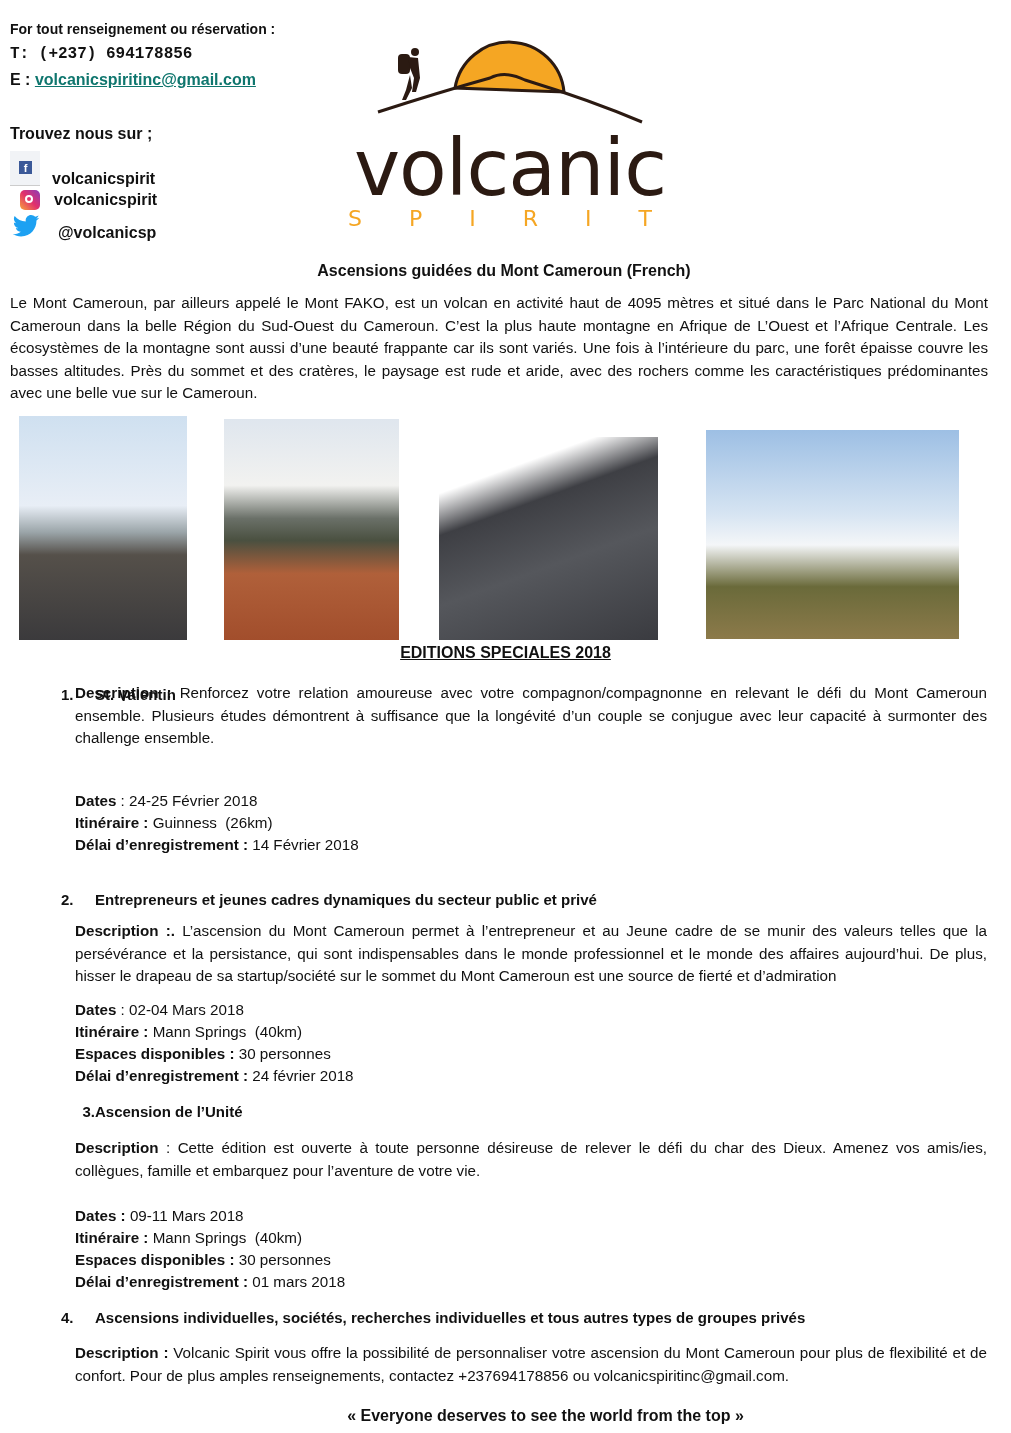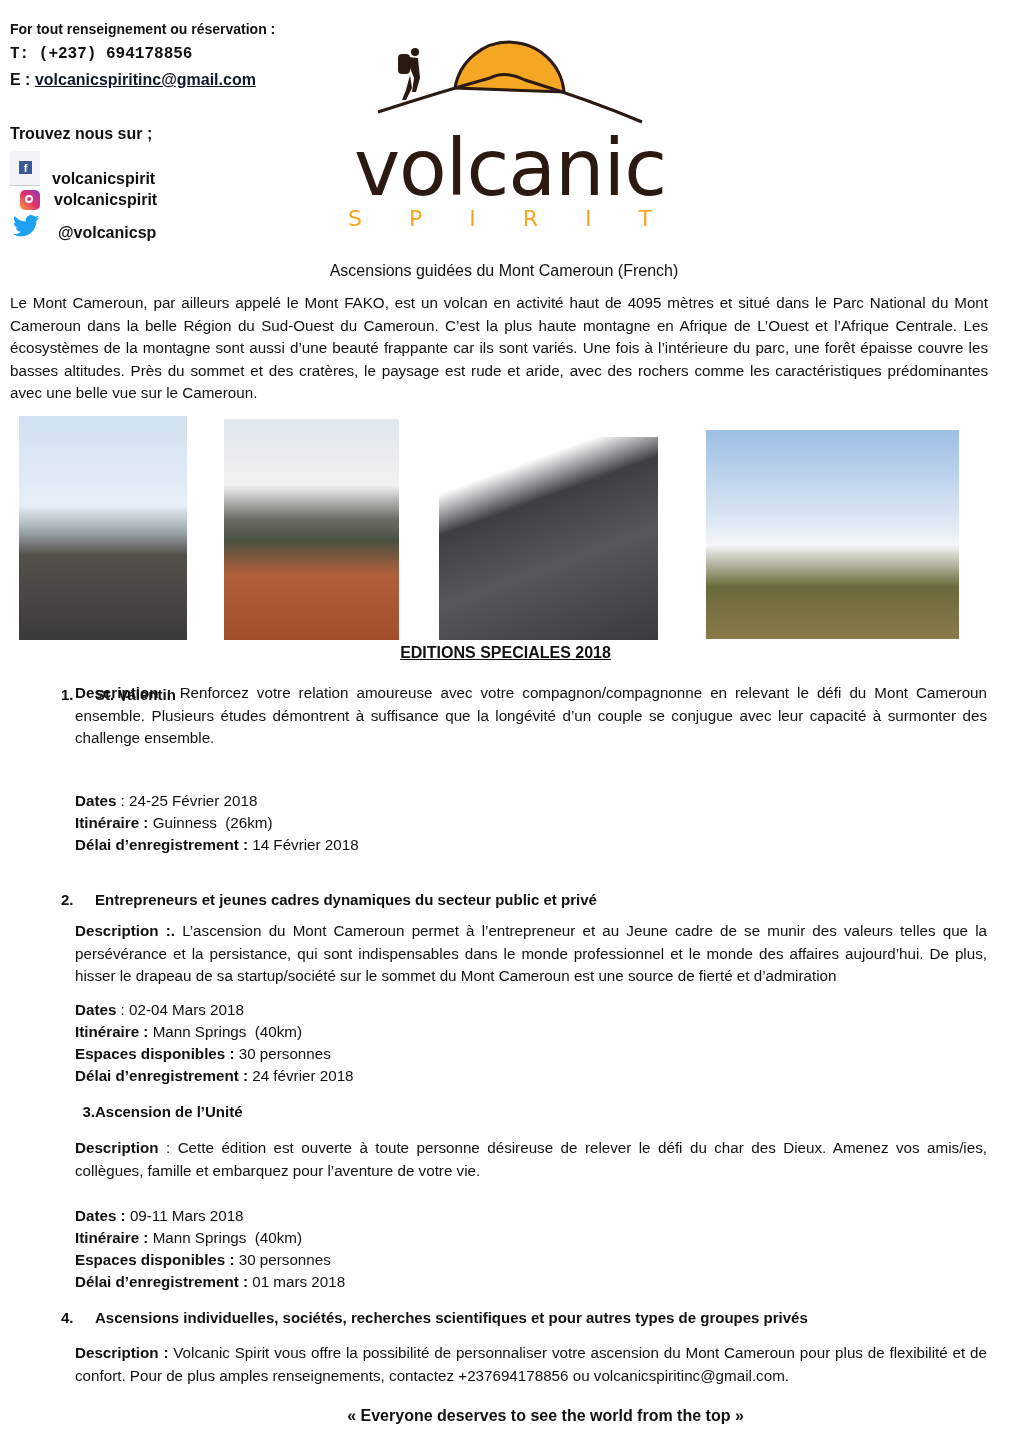--- a/index.html
+++ b/index.html
@@ -7,35 +7,35 @@
     width: 1011px; height: 1433px; position: relative; overflow: hidden;
     font-family: "Liberation Sans Narrow", "Liberation Sans", sans-serif;
     color: #111;
     font-size: 15px;
   }
   .abs { position: absolute; }
   .contact-line { font-family: "Liberation Sans", sans-serif; font-weight: bold; }
   .c1 { left: 10px; top: 21px; font-size: 14px; }
   .c2 { left: 10px; top: 45px; font-size: 16px; font-family: Liberation Mono, monospace; }
   .c3 { left: 10px; top: 71px; font-size: 16px; }
-  .c3 a { color: #0f172a; text-decoration: underline; }
+  .c3 a { color: #0f766e; text-decoration: underline; }
   .c4 { left: 10px; top: 125px; font-size: 16px; }
   .social { left: 10px; font-size: 16px; font-weight: bold; font-family: "Liberation Sans", sans-serif; display:flex; align-items:center; }
   .fb { top: 148px; }
   .ig { top: 190px; }
   .tw { top: 210px; }
   .fb-icon { width: 30px; height: 34px; background: #f1f3f6; border-bottom: 1px solid #ccc; position: relative; margin-right: 12px; }
   .fb-icon span { position: absolute; left: 9px; top: 10px; width: 13px; height: 13px; background: #3b5998; color: #fff; font-size: 11px; line-height: 14px; text-align: center; font-weight: bold; }
   .ig-icon { width: 20px; height: 20px; border-radius: 5px; background: linear-gradient(45deg, #f9a33a, #e1306c, #8a3ab9); position: relative; margin: 0 14px 0 10px; }
   .ig-icon::before { content:""; position:absolute; left:5px; top:5px; width:8px; height:8px; border:2px solid #fff; border-radius:50%; box-sizing:border-box; }
   .tw-icon { margin: 0 18px 0 2px; }
 
   .logo { left: 330px; top: 30px; width: 360px; height: 210px; }
 
-  .title { left: 0; width: 1008px; top: 262px; text-align: center; font-weight: normal; font-size: 16px; }
+  .title { left: 0; width: 1008px; top: 262px; text-align: center; font-weight: bold; font-size: 16px; }
   .intro { left: 10px; width: 978px; top: 292px; font-size: 15.2px; line-height: 22.6px; text-align: justify; }
 
   .photo { position: absolute; overflow: hidden; }
   .p1 { left: 19px; top: 416px; width: 168px; height: 224px;
         background: linear-gradient(180deg, #cfe0f0 0%, #e8eef6 40%, #9aa4a8 52%, #55504a 62%, #3b3a3c 100%); }
   .p2 { left: 224px; top: 419px; width: 175px; height: 221px;
         background: linear-gradient(180deg, #dfe6ee 0%, #f2f2f0 30%, #6a7068 45%, #4a5040 55%, #b0603a 70%, #a24e2c 100%); }
   .p3 { left: 439px; top: 437px; width: 219px; height: 203px;
         background: linear-gradient(160deg, #ffffff 0%, #ffffff 20%, #3e3f44 35%, #55575c 60%, #3a3b40 100%); }
   .p4 { left: 706px; top: 430px; width: 253px; height: 209px;
@@ -120,16 +120,16 @@
 
 <div class="abs item-head" style="top:1103px;text-align:right;"><span class="num">3.</span><span>Ascension de l’Unité</span></div>
 <div class="abs para" style="top:1137px;"><b>Description</b><span> : Cette édition est ouverte à toute personne désireuse de relever le défi du char des Dieux. Amenez vos  amis/ies, collègues, famille et embarquez pour l’aventure de votre vie.</span></div>
 <div class="abs detail" style="top:1205px;">
   <div><b>Dates :</b><span> 09-11 Mars 2018</span></div>
   <div><b>Itinéraire :</b><span> Mann Springs  (40km)</span></div>
   <div><b>Espaces disponibles :</b><span> 30 personnes</span></div>
   <div><b>Délai d’enregistrement :</b><span> 01 mars 2018</span></div>
 </div>
 
-<div class="abs item-head" style="top:1309px;"><span class="num">4.</span><span>Ascensions individuelles, sociétés, recherches scientifiques et pour autres types de groupes privés</span></div>
+<div class="abs item-head" style="top:1309px;"><span class="num">4.</span><span>Ascensions individuelles, sociétés, recherches individuelles et tous autres types de groupes privés</span></div>
 <div class="abs para" style="top:1342px;"><b>Description : </b><span>Volcanic Spirit vous offre la possibilité de personnaliser votre ascension du Mont Cameroun pour plus de flexibilité et de confort. Pour de plus amples renseignements, contactez +237694178856 ou volcanicspiritinc@gmail.com.</span></div>
 
 <div class="abs quote">«  Everyone deserves to see the world from the top »</div>
 
 </body></html>

